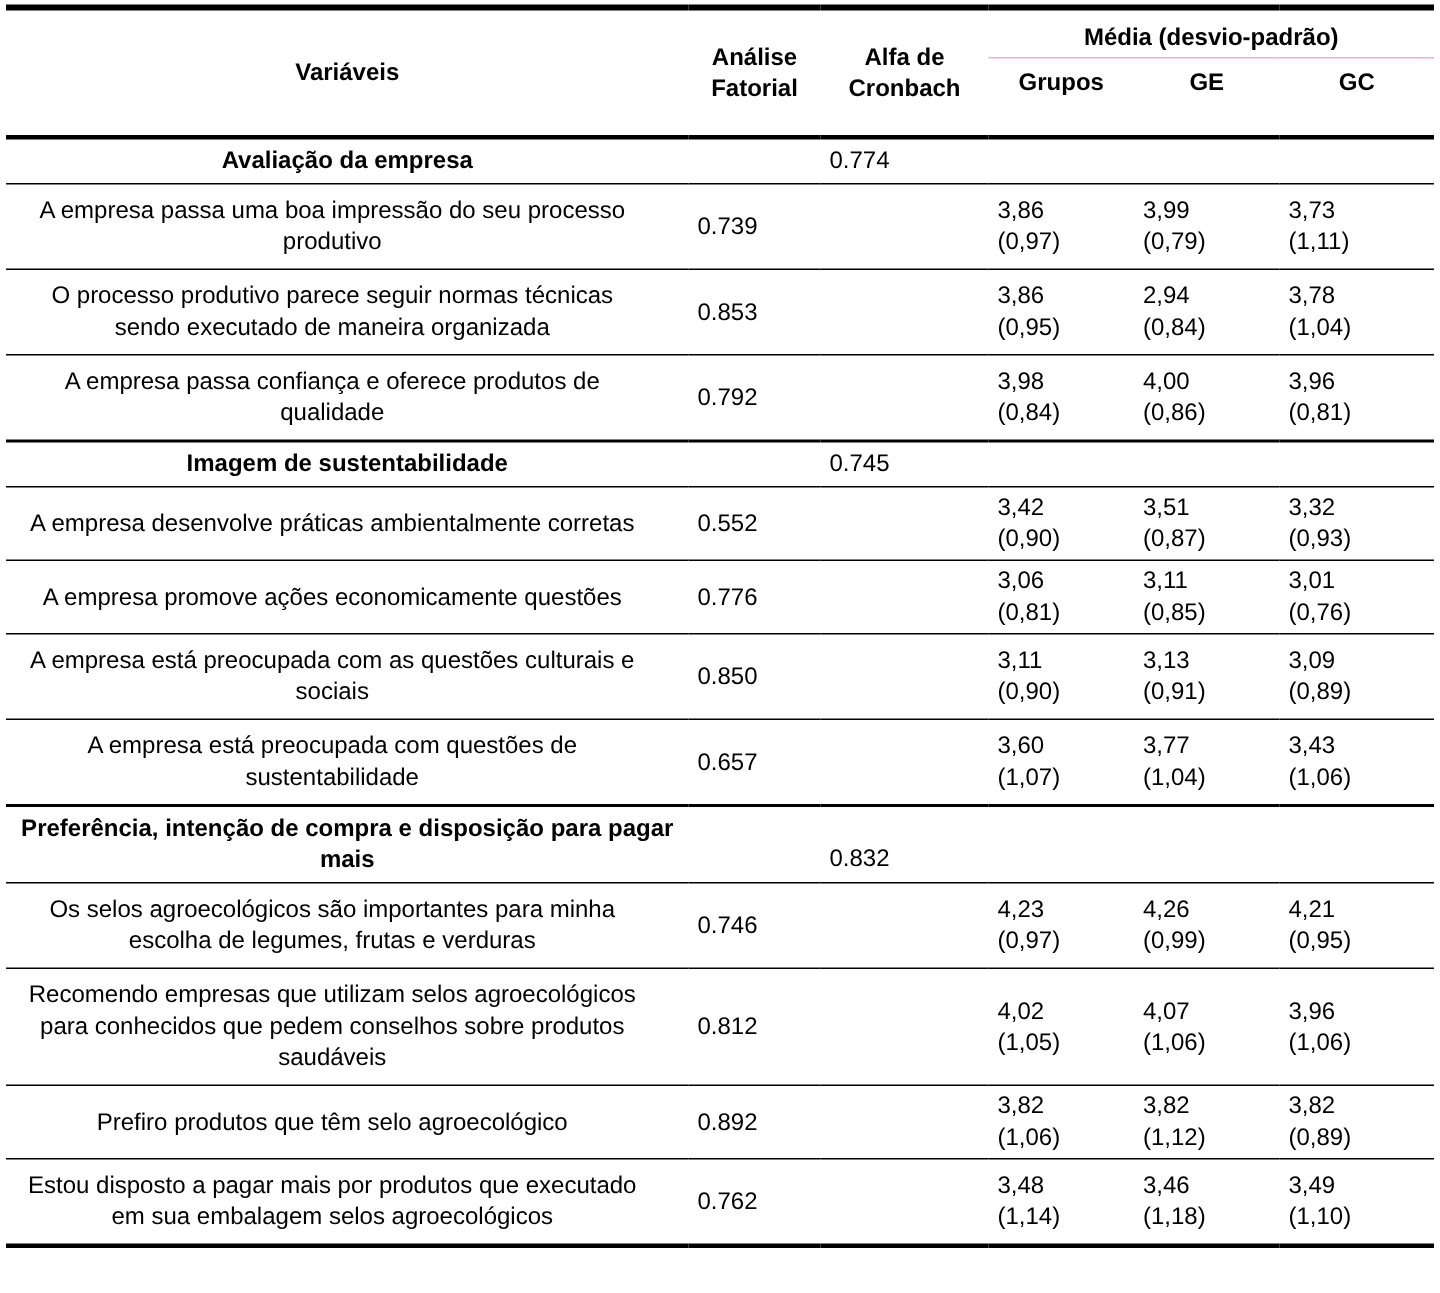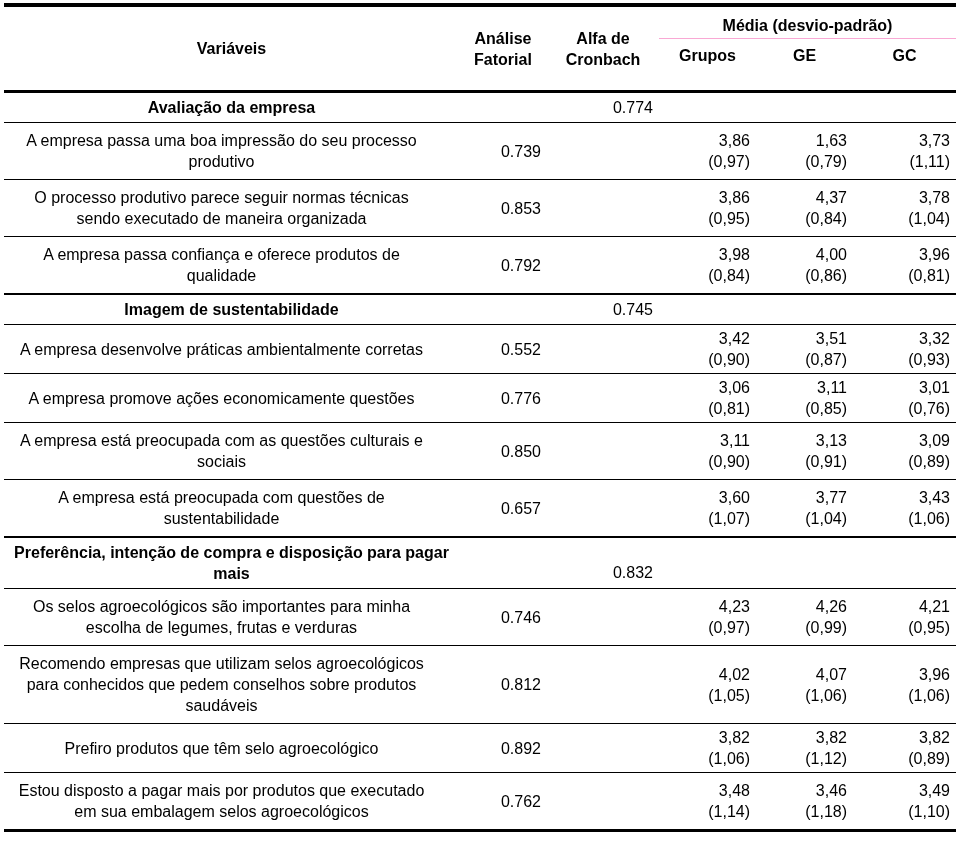--- a/index.html
+++ b/index.html
@@ -37,21 +37,21 @@
     border-bottom: 1px solid #f9a8d4;
     padding-top: 8px;
     padding-bottom: 2px;
   }
   thead th.sub { padding-top: 6px; padding-bottom: 24px; }
   tbody td { border-bottom: 1px solid #000; }
   td.var {
     text-align: center;
     padding: 7px 28px 7px 8px;
   }
-  td.num { text-align: right; }
+  td.num { text-align: left; }
   tr.section-row td.sec-title {
     font-weight: bold;
     text-align: center;
     padding: 4px 8px;
   }
   tr.section-start td { border-top: 2px solid #000; }
   td.alpha-bottom { vertical-align: bottom; padding-bottom: 5px; }
   .mv, .sd { display: block; }
 </style>
 </head>
@@ -92,39 +92,39 @@
 
     <tr class="data-row">
       <td class="var">A empresa passa uma boa impressão do seu processo produtivo</td>
       <td class="num">0.739</td>
       <td class="num"></td>
       <td class="num">
           <span class="mv">3,86</span>
           <span class="sd">(0,97)</span>
         </td>
       <td class="num">
-          <span class="mv">1,63</span>
+          <span class="mv">3,99</span>
           <span class="sd">(0,79)</span>
         </td>
       <td class="num">
           <span class="mv">3,73</span>
           <span class="sd">(1,11)</span>
         </td>
     </tr>
 
     <tr class="data-row">
       <td class="var">O processo produtivo parece seguir normas técnicas sendo executado de maneira organizada</td>
       <td class="num">0.853</td>
       <td class="num"></td>
       <td class="num">
           <span class="mv">3,86</span>
           <span class="sd">(0,95)</span>
         </td>
       <td class="num">
-          <span class="mv">4,37</span>
+          <span class="mv">2,94</span>
           <span class="sd">(0,84)</span>
         </td>
       <td class="num">
           <span class="mv">3,78</span>
           <span class="sd">(1,04)</span>
         </td>
     </tr>
 
     <tr class="data-row">
       <td class="var">A empresa passa confiança e oferece produtos de qualidade</td>

